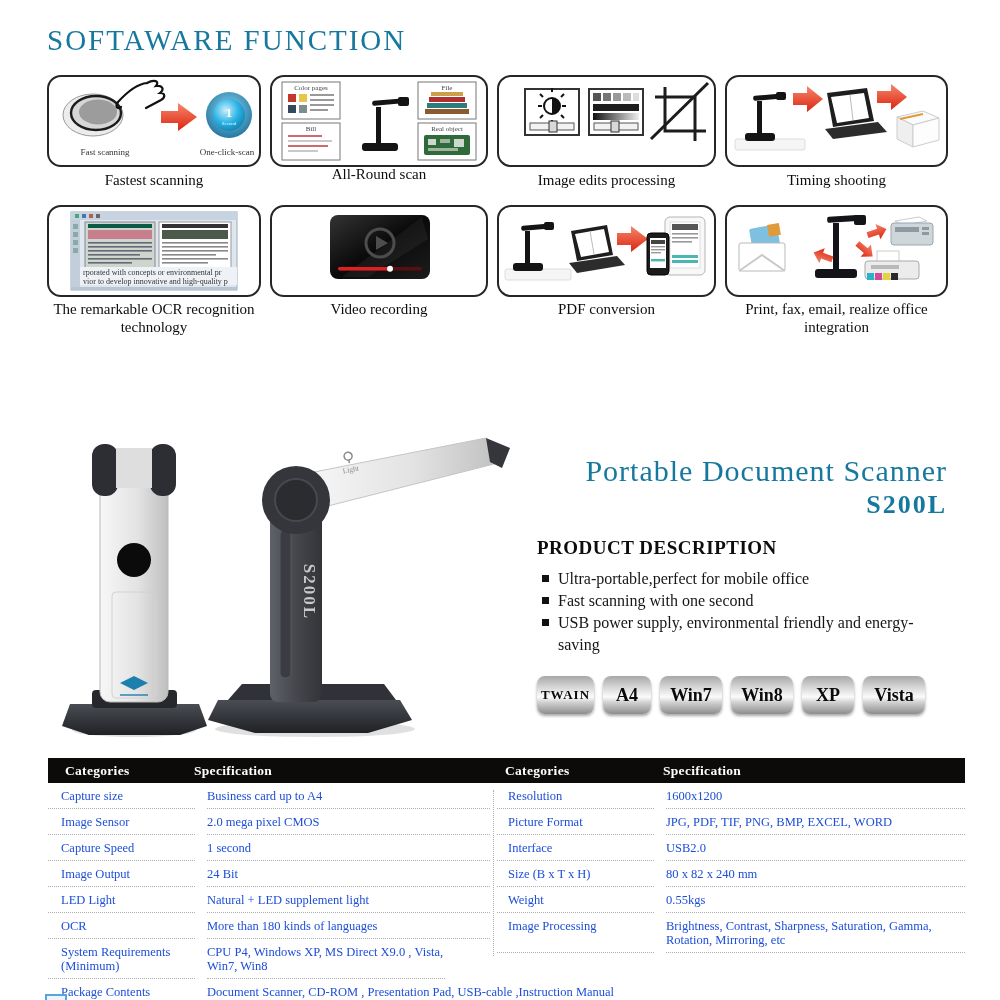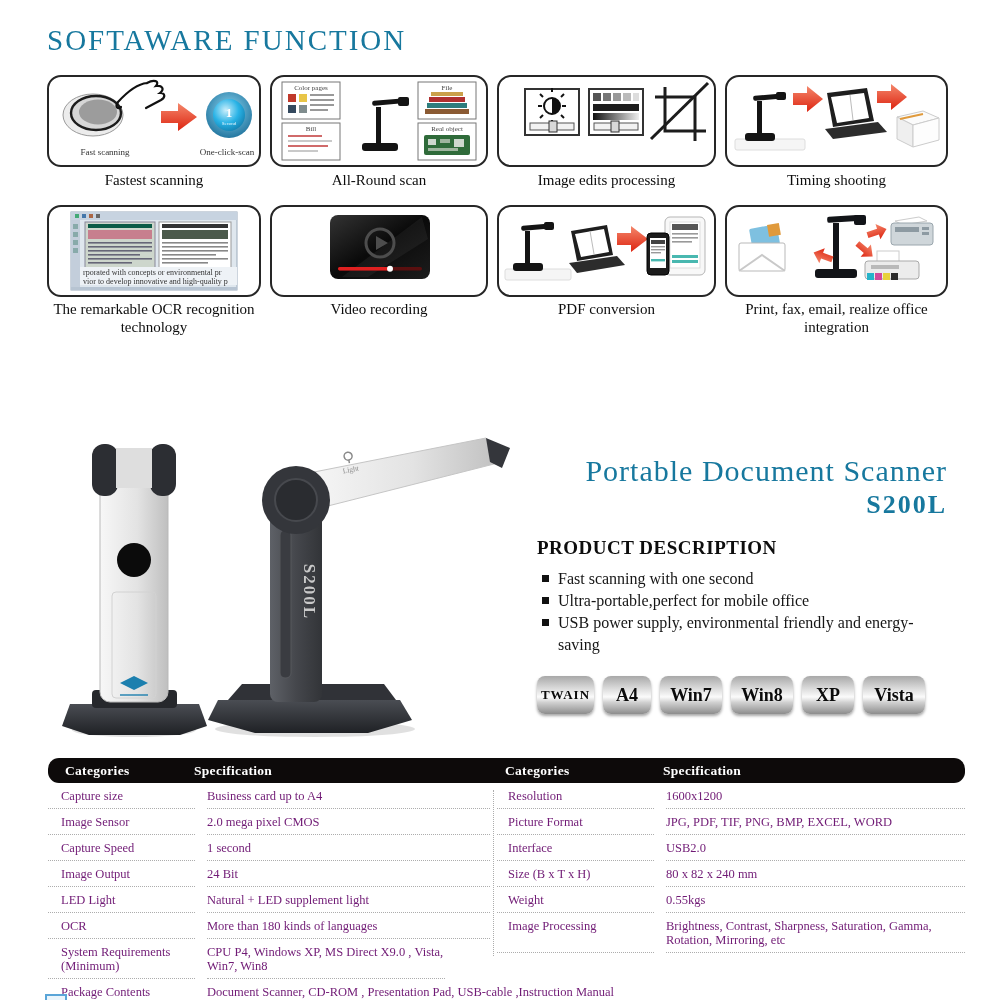--- a/index.html
+++ b/index.html
@@ -21,24 +21,24 @@
   #bullets{left:542px;top:568px;width:400px;}
   .bullet{display:flex;gap:9px;font-size:16px;line-height:22px;color:#151515;}
   .bullet .sq{width:7px;height:7px;background:#111;flex:none;margin-top:7px;}
   
   #badges{left:537px;top:676px;display:flex;gap:9px;}
   .badge{height:38px;border-radius:8px;display:flex;align-items:center;justify-content:center;
          background:linear-gradient(180deg,#a8a8a8 0%,#dedede 35%,#fbfbfb 55%,#cfcfcf 70%,#8d8d8d 100%);
          box-shadow:0 2px 3px rgba(0,0,0,.35);font-weight:bold;font-size:18px;color:#0a0a0a;}
   .badge.small{font-size:13px;letter-spacing:1px;}
   
-  #spec-header{left:48px;top:758px;width:917px;height:25px;background:#0d0a0a;border-radius:11px;}
+  #spec-header{left:48px;top:758px;width:917px;height:25px;background:#0d0a0a;}
   #spec-header span{position:absolute;top:0;line-height:25px;color:#fff;font-size:13.5px;font-weight:bold;letter-spacing:.3px;}
   .spec-table .srow{display:flex;gap:12px;}
-  .scell{border-bottom:1px dotted #adadad;padding:6px 0 5px;font-size:12.5px;line-height:14px;color:#701a75;}
+  .scell{border-bottom:1px dotted #adadad;padding:6px 0 5px;font-size:12.5px;line-height:14px;color:#1d4ed8;}
   .spec-table .lbl{flex:none;box-sizing:border-box;}
   #left-table .lbl{width:147px;padding-left:13px;}
   #right-table .lbl{width:157px;padding-left:11px;}
   .spec-table .val{flex:1;}
   #left-table .narrow{flex:none;max-width:238px;}
   #left-table .span-row .val{flex:none;width:735px;white-space:nowrap;}
   #vdivider{left:493px;top:790px;height:166px;border-left:1px dotted #adadad;}
   #corner-swatch{left:45px;top:994px;width:18px;height:12px;background:#eaf5fc;border:2px solid #5aa5d8;}
 </style>
 </head>
@@ -150,21 +150,21 @@
           <rect x="156" y="71" width="30" height="3" fill="#9fb59f"></rect>
       </g>
       <g>
         <rect x="90" y="66" width="36" height="8" rx="3" fill="#141414"></rect>
         <rect x="104" y="30" width="5" height="38" fill="#141414"></rect>
         <rect x="100" y="24" width="32" height="5" rx="2" fill="#141414" transform="rotate(-5 100 24)"></rect>
         <rect x="126" y="20" width="11" height="9" rx="2" fill="#141414"></rect>
       </g>
     </svg>
   </div>
-  <div class="fcap abs" style="left:270px;top:171px;width:218px">All-Round scan</div>
+  <div class="fcap abs" style="left:270px;top:165px;width:218px">All-Round scan</div>
 
   <div class="fbox abs" style="left:497px;top:75px;width:219px;height:92px">
     <svg viewBox="0 0 215 88" width="215" height="88">
       <g>
         <rect x="26" y="12" width="54" height="46" fill="#fff" stroke="#333" stroke-width="2"></rect>
         <circle cx="53" cy="29" r="8" fill="#fff" stroke="#111" stroke-width="2"></circle>
         <path d="M53,21 a8,8 0 0 1 0,16 z" fill="#111"></path>
         <g stroke="#111" stroke-width="2">
           <line x1="53" y1="15" x2="53" y2="11"></line>
             <line x1="53" y1="43" x2="53" y2="47"></line>
@@ -395,25 +395,25 @@
   <div id="product-title" class="abs">
     <div class="t1">Portable Document Scanner</div>
     <div class="t2">S200L</div>
   </div>
 
   <div id="desc-head" class="abs">PRODUCT DESCRIPTION</div>
 
   <div id="bullets" class="abs">
     <div class="bullet">
       <span class="sq"></span>
-      <span>Fast scanning with one second</span>
+      <span>Ultra-portable,perfect for mobile office</span>
     </div>
     <div class="bullet">
       <span class="sq"></span>
-      <span>Ultra-portable,perfect for mobile office</span>
+      <span>Fast scanning with one second</span>
     </div>
     <div class="bullet">
       <span class="sq"></span>
       <span>USB power supply, environmental friendly and energy-saving</span>
     </div>
   </div>
 
   <div id="badges" class="abs">
     <span class="badge small" style="width:57px">TWAIN</span>
     <span class="badge" style="width:48px">A4</span>

